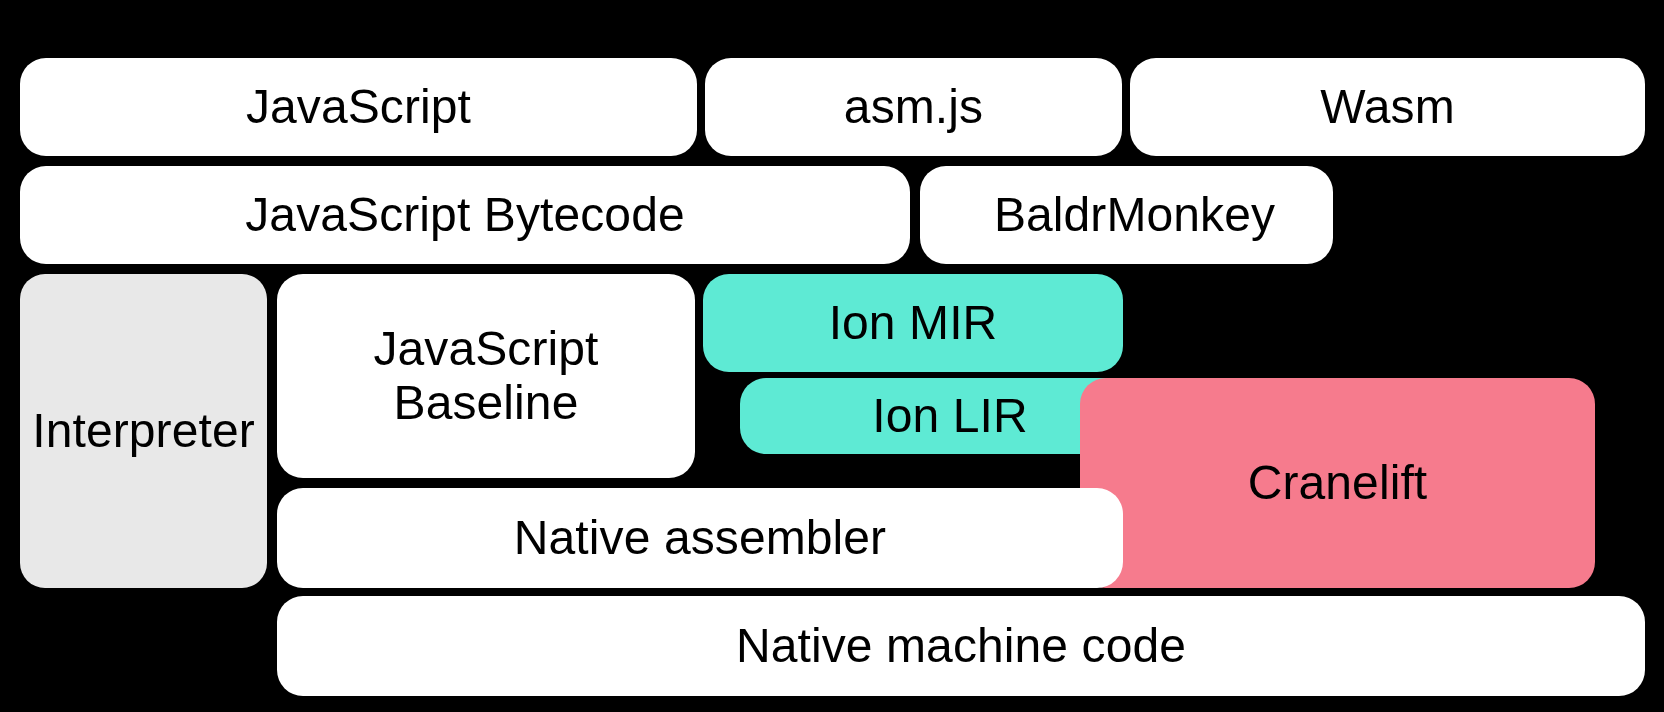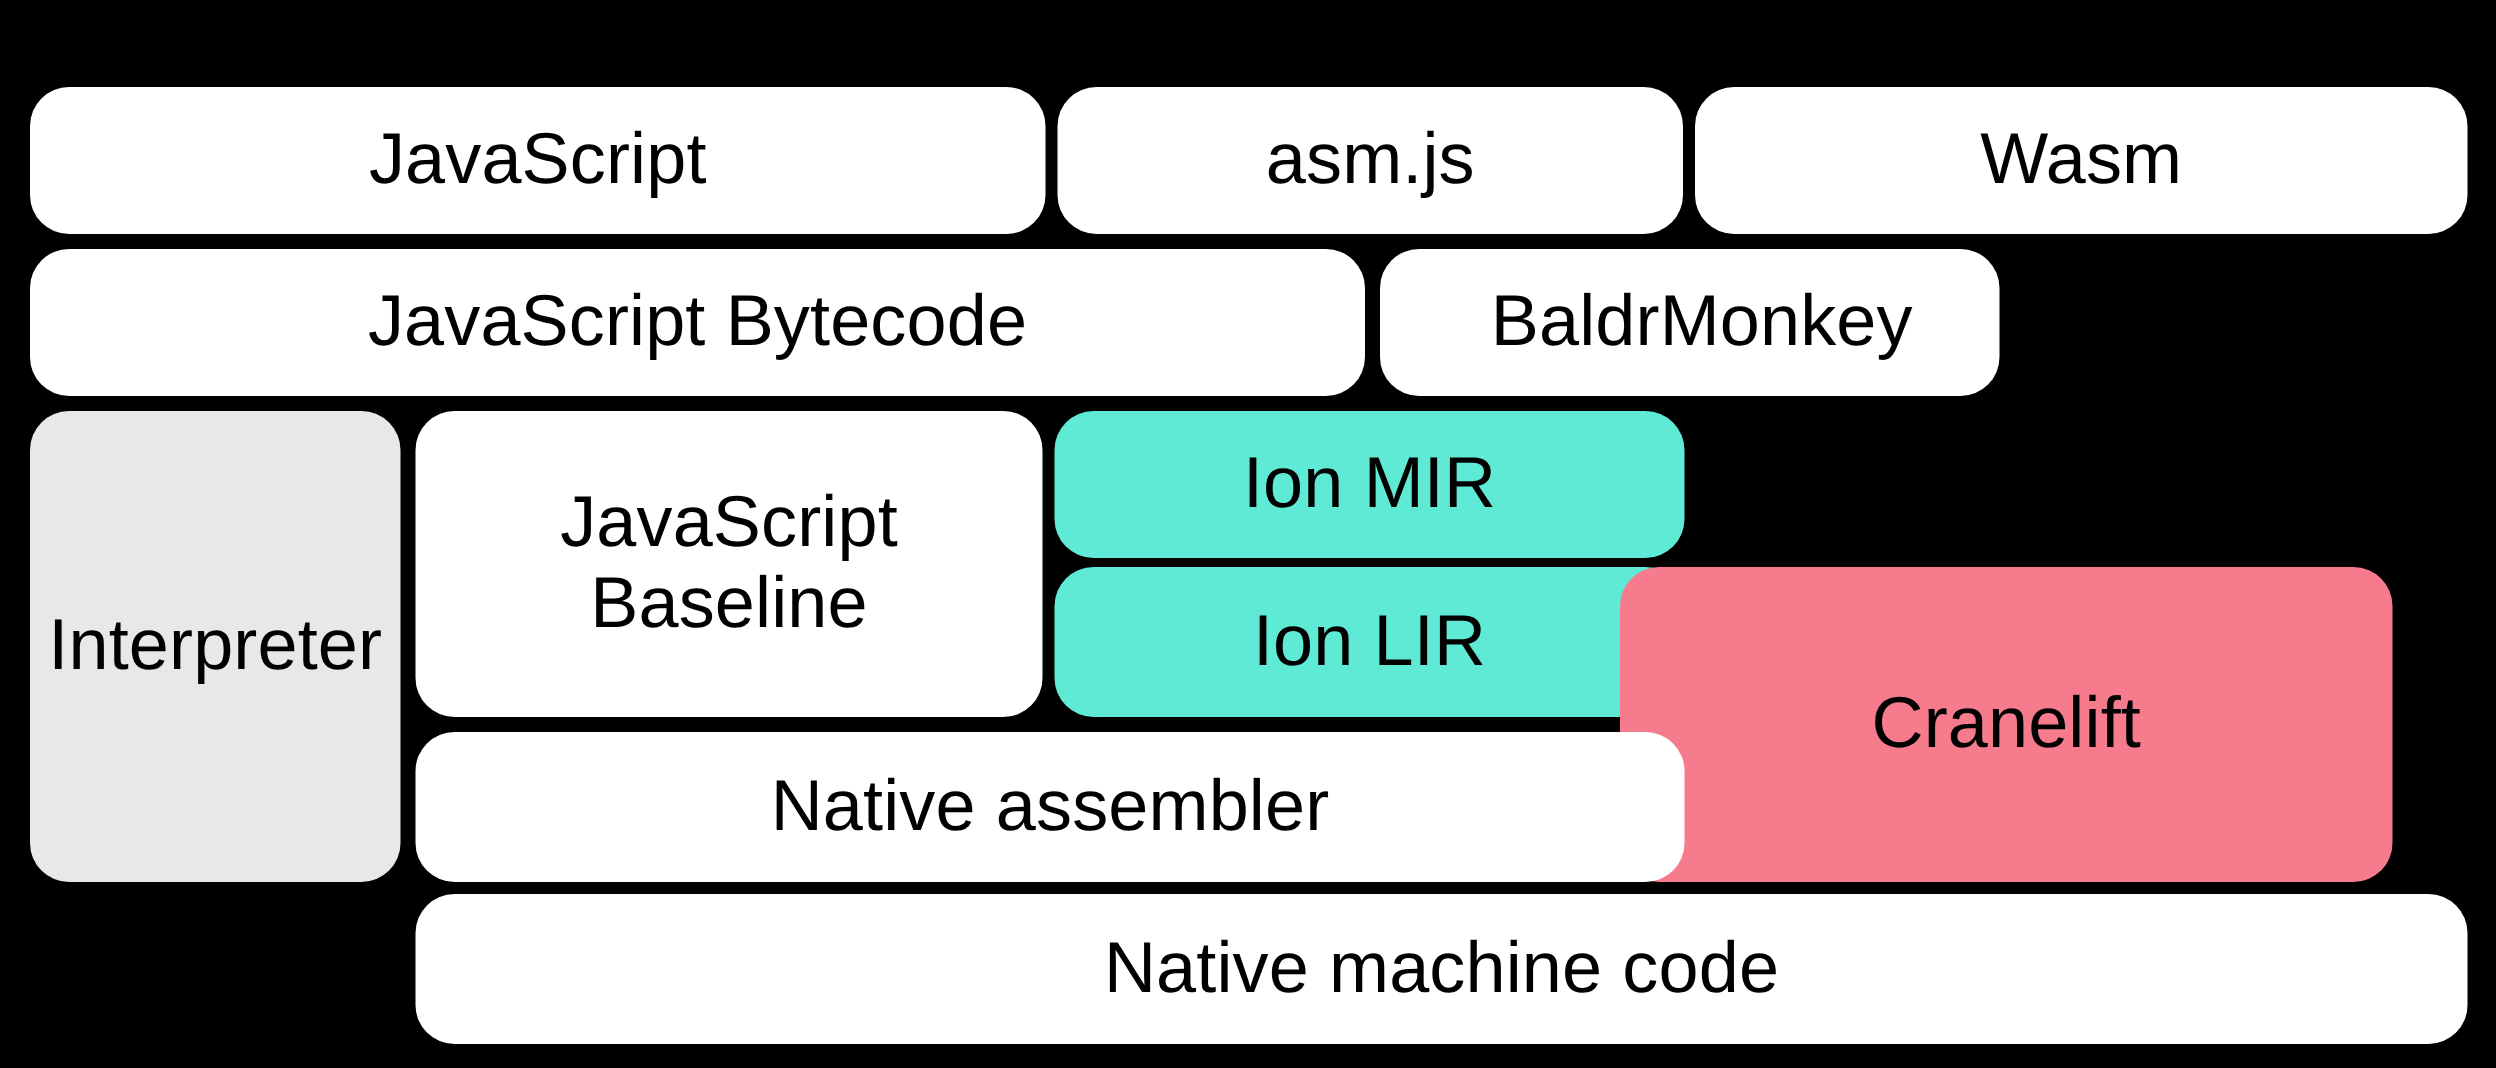--- a/index.html
+++ b/index.html
@@ -30,34 +30,34 @@
     font-size: 48px;
     line-height: 1.12;
     font-weight: 400;
     letter-spacing: 0.1px;
     white-space: pre-line;
     padding: 0 10px;
     margin-top: 48px;
     -webkit-font-smoothing: antialiased;
   }
   .node.white   { background: #ffffff; }
-  .node.gray    { background: #e8e8e8; }
+  .node.gray    { background: #e8e8e8; border-radius: 25px; }
   .node.green   { background: #5eead4; }
   .node.pink    { background: #f67b8d; }
 </style>
 </head>
 <body>
 
 <div id="canvas" style="background: rgb(0, 0, 0);">
     <div class="node white" style="left: 20px; top: 10px; width: 677px; height: 98px;">JavaScript</div>
     <div class="node white" style="left: 705px; top: 10px; width: 417px; height: 98px;">asm.js</div>
     <div class="node white" style="left: 1130px; top: 10px; width: 515px; height: 98px;">Wasm</div>
     <div class="node white" style="left: 20px; top: 118px; width: 890px; height: 98px;">JavaScript Bytecode</div>
     <div class="node white" style="left: 920px; top: 118px; width: 413px; height: 98px; padding-left: 26px;">BaldrMonkey</div>
     <div class="node gray" style="left: 20px; top: 226px; width: 247px; height: 314px;">Interpreter</div>
     <div class="node white" style="left: 277px; top: 226px; width: 418px; height: 204px;">JavaScript
 Baseline</div>
     <div class="node green" style="left: 703px; top: 226px; width: 420px; height: 98px;">Ion MIR</div>
-    <div class="node green" style="left: 703px; top: 330px; width: 420px; height: 100px;">Ion LIR</div>
+    <div class="node green" style="left: 740px; top: 330px; width: 420px; height: 76px;">Ion LIR</div>
     <div class="node pink" style="left: 1080px; top: 330px; width: 515px; height: 210px;">Cranelift</div>
     <div class="node white" style="left: 277px; top: 440px; width: 846px; height: 100px;">Native assembler</div>
     <div class="node white" style="left: 277px; top: 548px; width: 1368px; height: 100px; text-align: center;">Native machine code</div>
   </div>
 
 </body></html>

